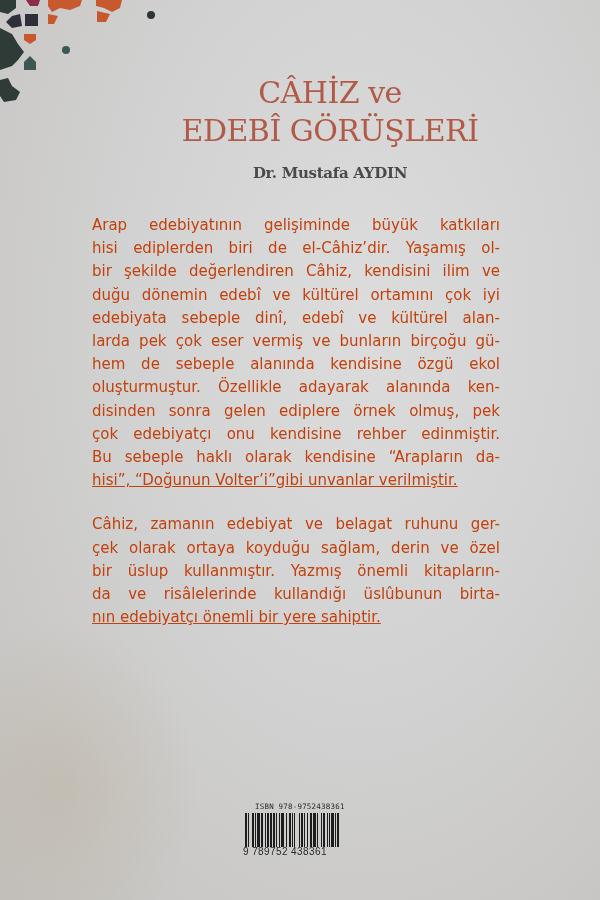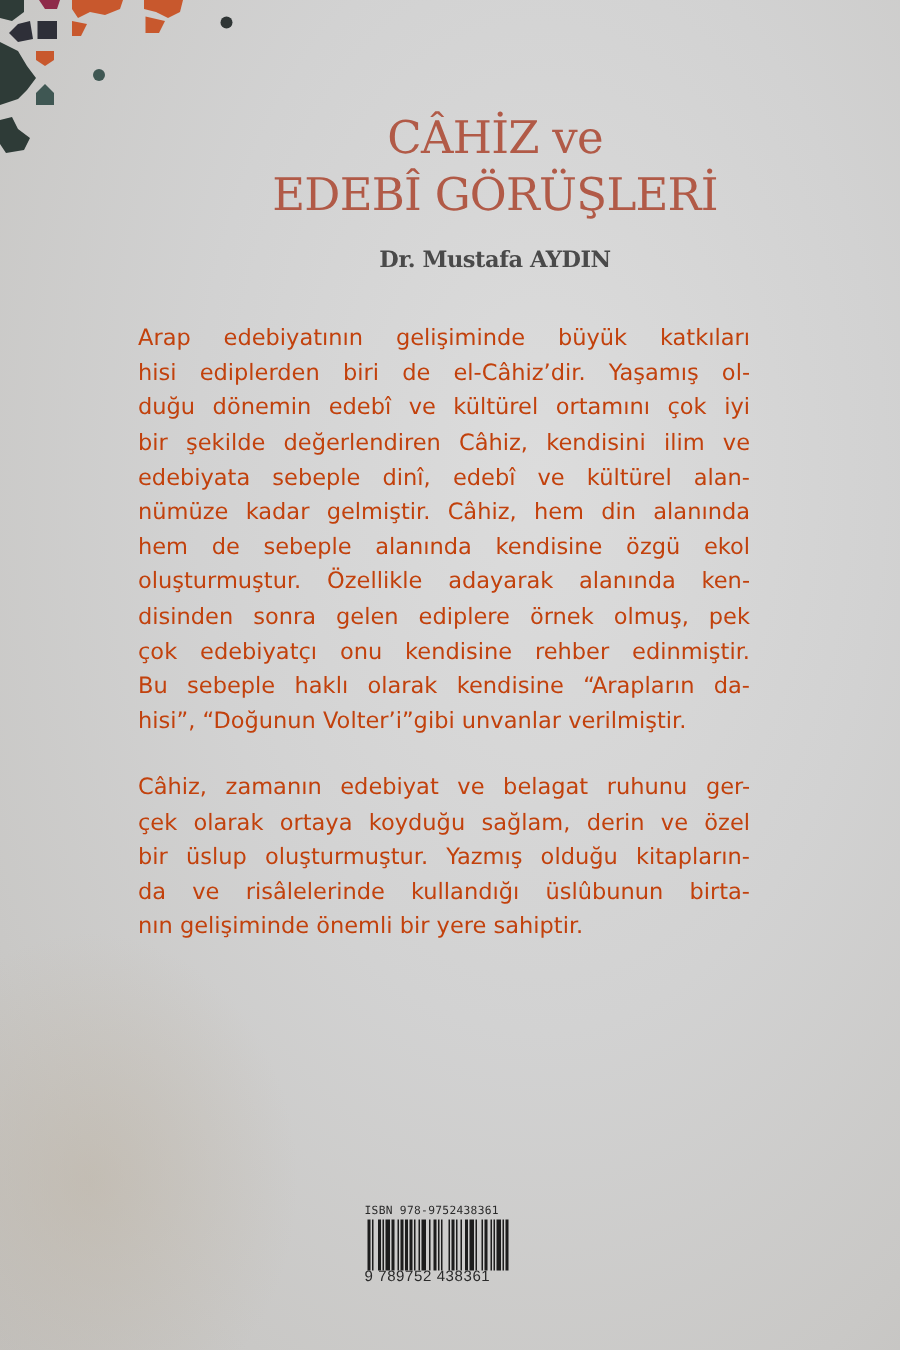--- a/index.html
+++ b/index.html
@@ -21,26 +21,26 @@
   .author {
     font-family: "DejaVu Serif", serif; color: #4a4a4a;
     font-size: 15px; margin-top: 14px; font-weight: bold; letter-spacing: -0.3px;
   }
   .body-text {
     position: absolute; left: 92px; top: 214px; width: 408px;
     color: #c2410c; font-size: 15px; line-height: 23.2px;
   }
   .para { text-align: justify; margin: 0; }
   .para .ln { display: block; text-align: justify; text-align-last: justify; white-space: nowrap; }
-  .para .ln.last { text-align-last: left; }
+  .para .ln.last { text-align-last: left; text-decoration: underline; }
   .para + .para { margin-top: 21px; }
   .barcode { position: absolute; left: 243px; top: 802px; width: 120px; }
   .isbn-top {
     font-family: "DejaVu Sans Mono", monospace; font-size: 7.5px; color: #2a2a2a;
-    margin-left: 0; letter-spacing: 0.2px;
+    margin-left: 12px; letter-spacing: 0.2px;
   }
   .bars { display: flex; height: 34px; margin-top: 2px; margin-left: 2px; }
   .bars span { display: block; height: 100%; background: #1d1d1d; }
   .isbn-bottom {
     font-family: Liberation Sans, sans-serif; font-size: 10px; color: #2a2a2a;
     margin-top: -1px; letter-spacing: 0.4px;
   }
 </style>
 </head>
 <body>
@@ -69,37 +69,37 @@
 <div class="title-block">
   <div class="title-line">CÂHİZ ve</div>
   <div class="title-line">EDEBÎ GÖRÜŞLERİ</div>
   <div class="author">Dr. Mustafa AYDIN</div>
 </div>
 
 <div class="body-text">
   <p class="para">
     <span class="ln">Arap edebiyatının gelişiminde büyük katkıları</span>
     <span class="ln">hisi ediplerden biri de el-Câhiz’dir. Yaşamış ol-</span>
+    <span class="ln">bir şekilde değerlendiren Câhiz, kendisini ilim ve</span>
     <span class="ln">duğu dönemin edebî ve kültürel ortamını çok iyi</span>
-    <span class="ln">bir şekilde değerlendiren Câhiz, kendisini ilim ve</span>
     <span class="ln">edebiyata sebeple dinî, edebî ve kültürel alan-</span>
-    <span class="ln">nümüze kadar gelmiştir. Câhiz, hem din alanında</span>
+    <span class="ln">larda pek çok eser vermiş ve bunların birçoğu gü-</span>
     <span class="ln">hem de sebeple alanında kendisine özgü ekol</span>
     <span class="ln">oluşturmuştur. Özellikle adayarak alanında ken-</span>
     <span class="ln">disinden sonra gelen ediplere örnek olmuş, pek</span>
     <span class="ln">çok edebiyatçı onu kendisine rehber edinmiştir.</span>
     <span class="ln">Bu sebeple haklı olarak kendisine “Arapların da-</span>
     <span class="ln last">hisi”, “Doğunun Volter’i”gibi unvanlar verilmiştir.</span>
   </p>
   <p class="para">
     <span class="ln">Câhiz, zamanın edebiyat ve belagat ruhunu ger-</span>
     <span class="ln">çek olarak ortaya koyduğu sağlam, derin ve özel</span>
-    <span class="ln">bir üslup oluşturmuştur. Yazmış olduğu kitapların-</span>
+    <span class="ln">bir üslup kullanmıştır. Yazmış önemli kitapların-</span>
     <span class="ln">da ve risâlelerinde kullandığı üslûbunun birta-</span>
-    <span class="ln last">nın gelişiminde önemli bir yere sahiptir.</span>
+    <span class="ln last">nın edebiyatçı önemli bir yere sahiptir.</span>
   </p>
 </div>
 
 <div class="barcode">
   <div class="isbn-top">ISBN 978-9752438361</div>
   <div class="bars" id="bars">
       <span style="width: 2.2px;"></span>
       <span style="width: 1.1px; background: transparent;"></span>
       <span style="width: 1.1px;"></span>
       <span style="width: 2.2px; background: transparent;"></span>

